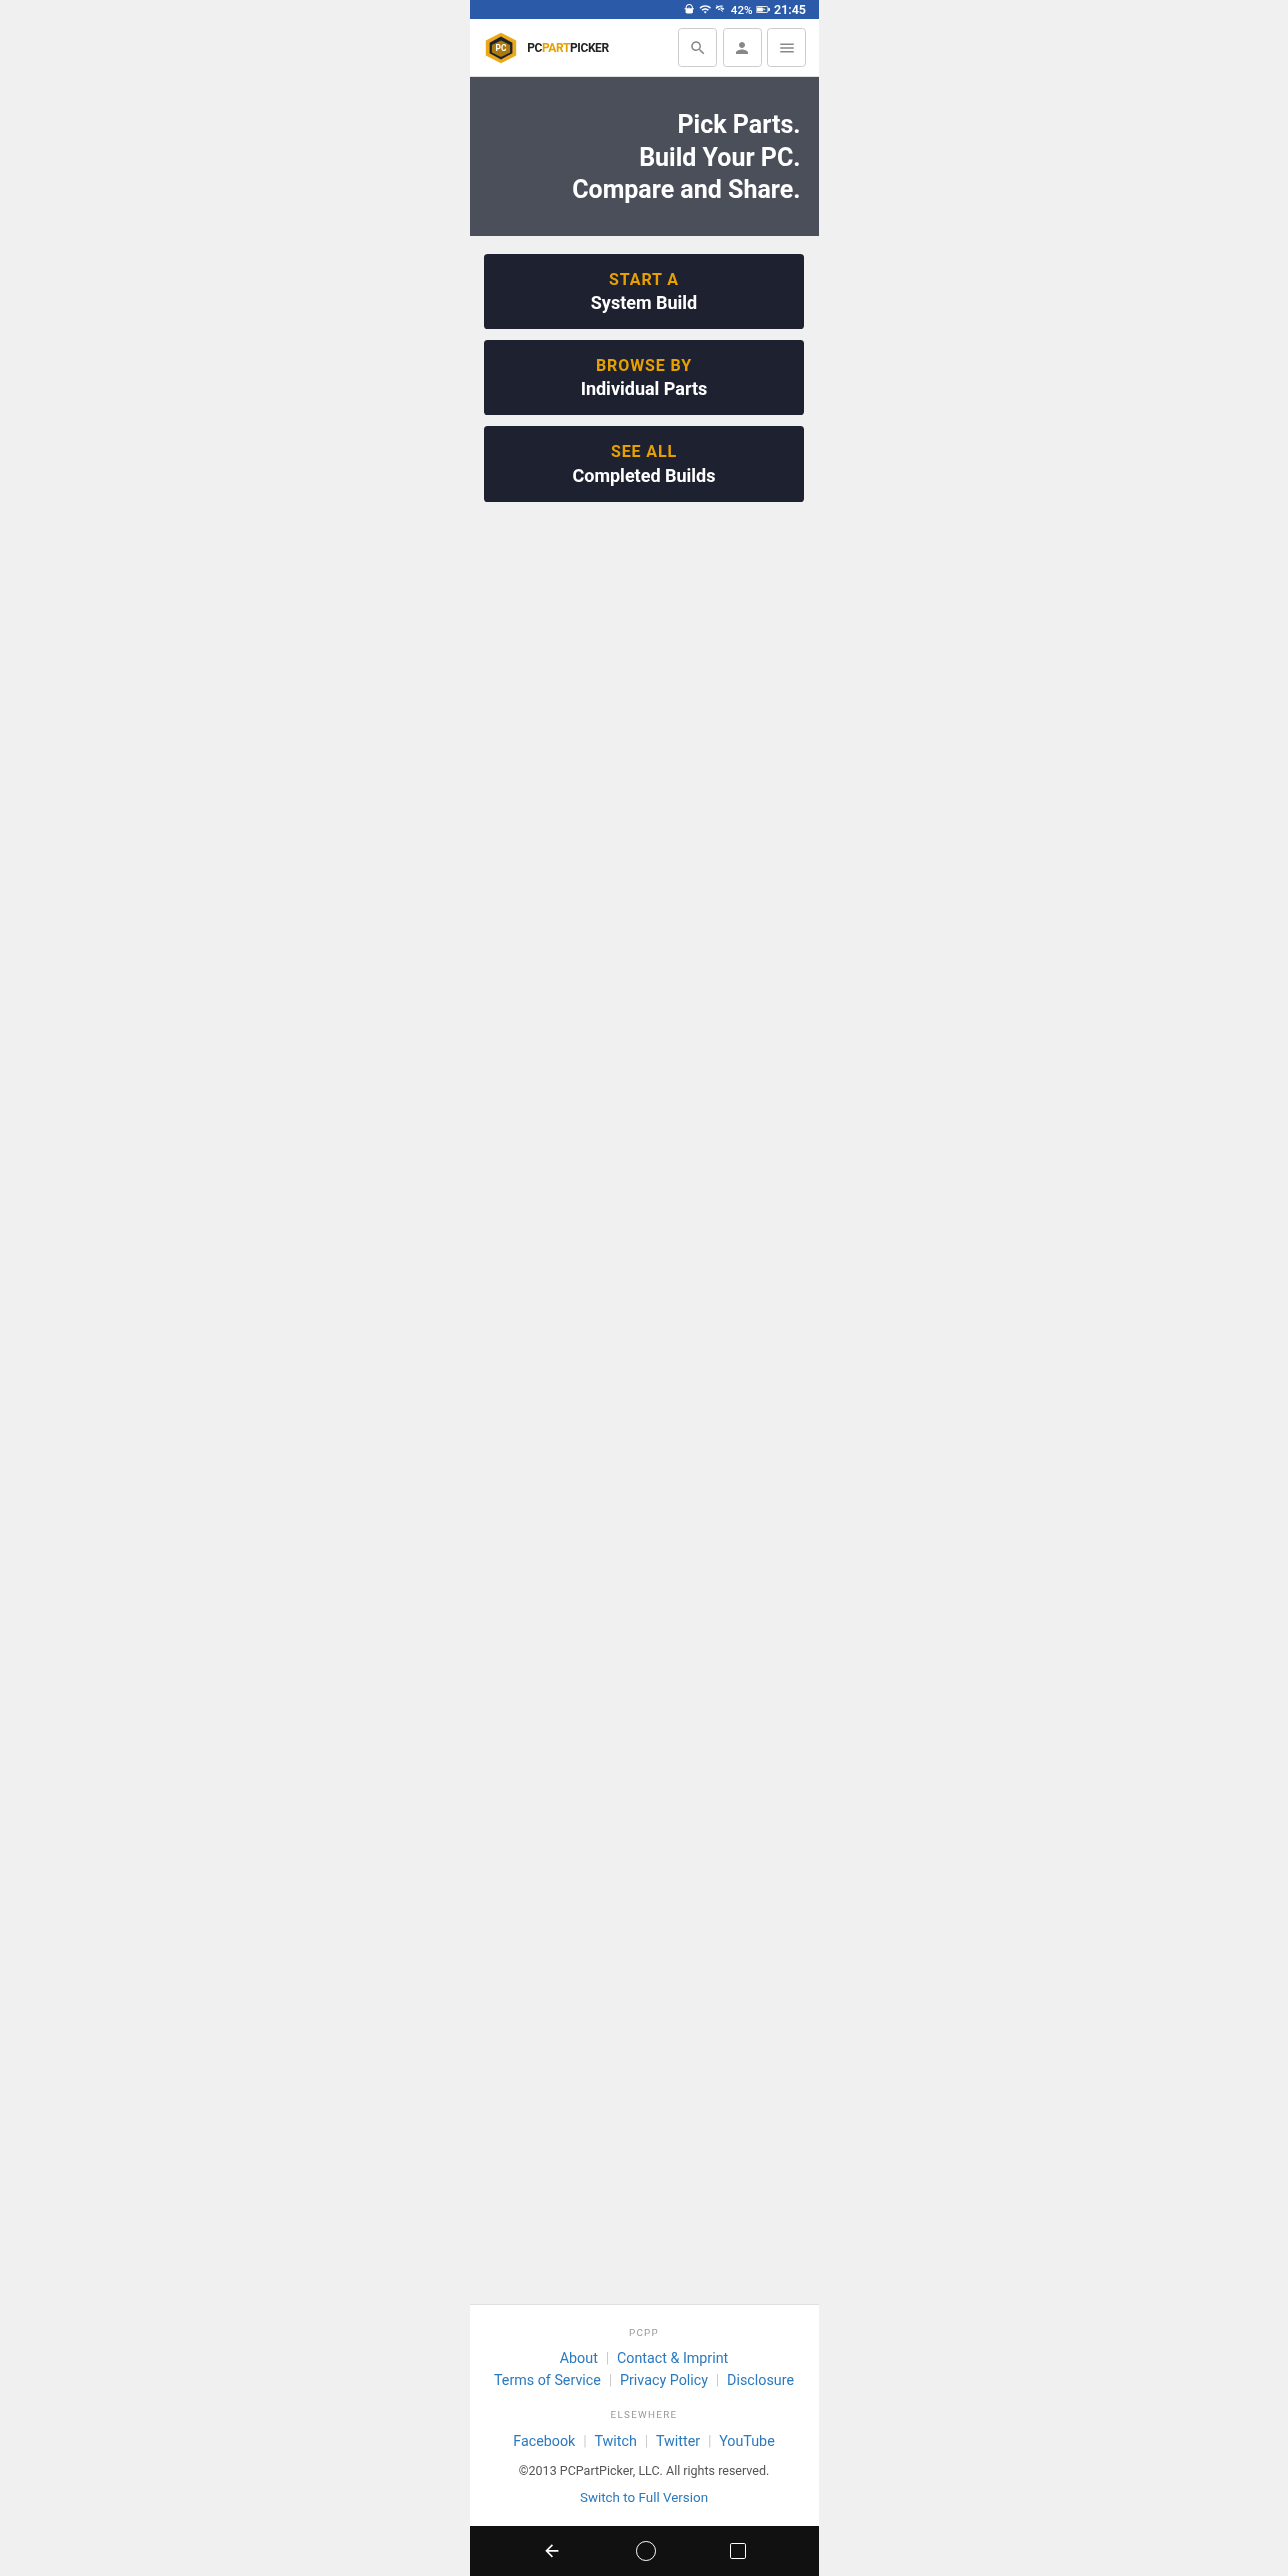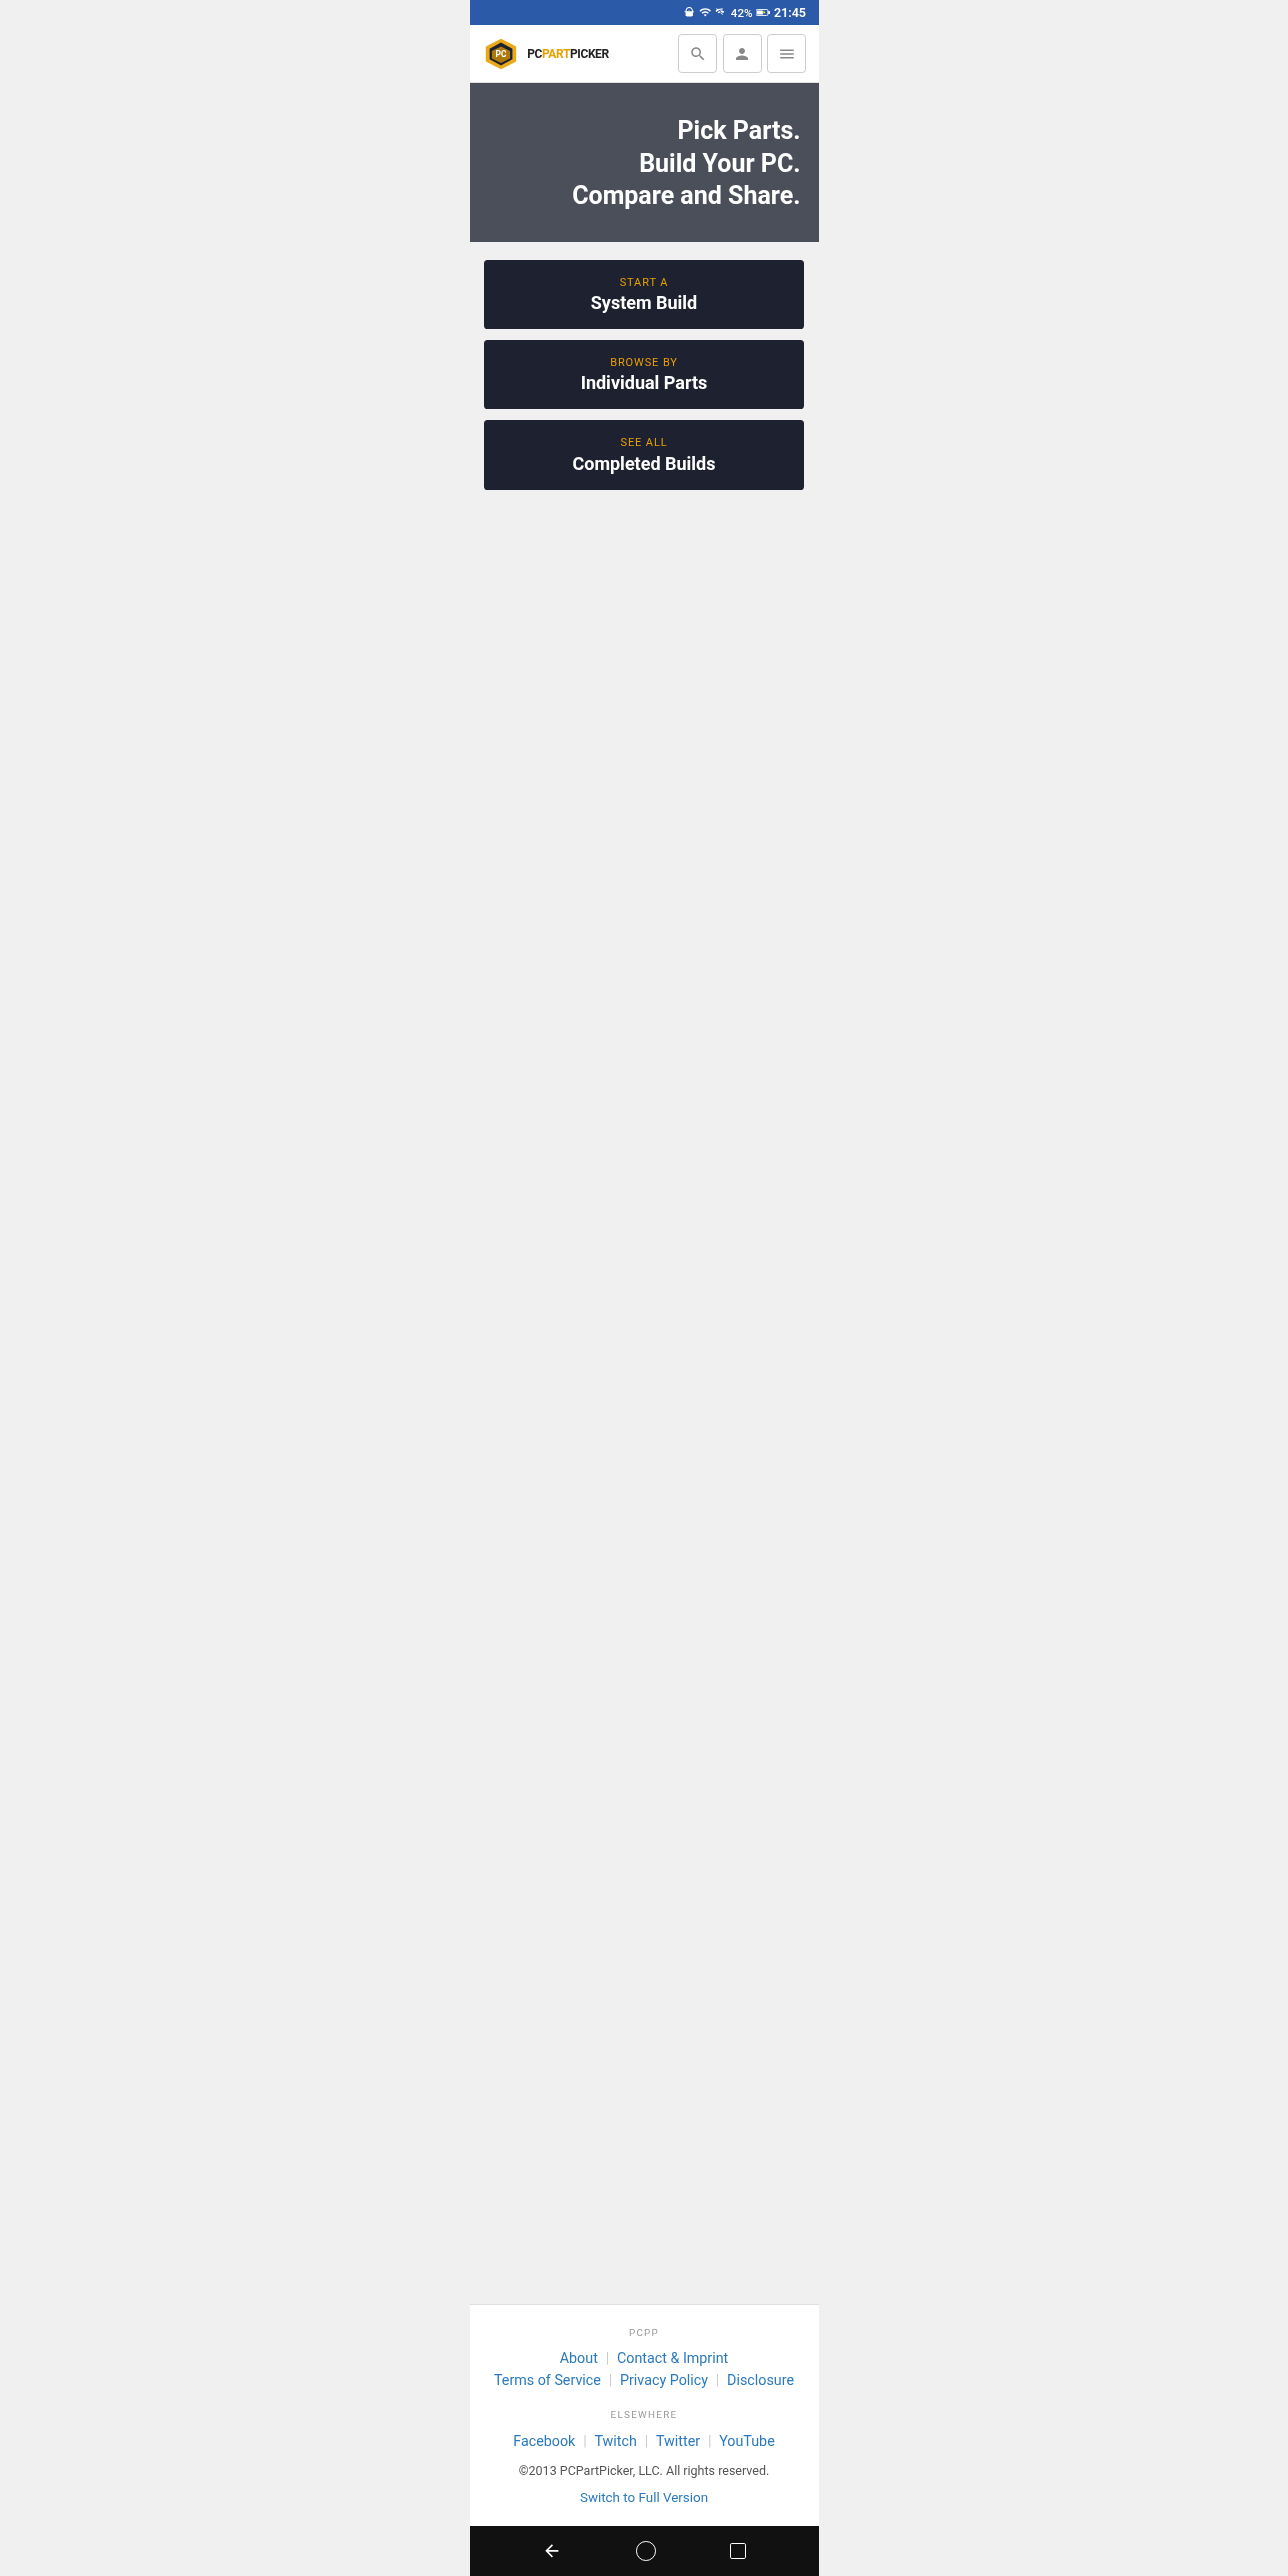--- a/index.html
+++ b/index.html
@@ -23,21 +23,21 @@
     .status-bar {
       background: #2B5BA8;
       color: white;
       display: flex;
       justify-content: flex-end;
       align-items: center;
       padding: 5.4px 12.5px;
       gap: 5.4px;
       font-size: 11.6px;
       font-weight: 500;
-      height: 25px;
+      height: 19px;
     }
 
     .status-bar .status-icons {
       display: flex;
       align-items: center;
       gap: 3.6px;
     }
 
     .status-bar .time {
       font-weight: 600;
@@ -124,22 +124,22 @@
       border-radius: 3.6px;
       padding: 16px 18px;
       text-align: center;
       cursor: pointer;
       margin-bottom: 10.7px;
       text-decoration: none;
     }
 
     .cta-button .btn-label {
       color: #E8A000;
-      font-size: 11px;
-      font-weight: 400;
+      font-size: 16px;
+      font-weight: 700;
       letter-spacing: 0.9px;
       text-transform: uppercase;
       display: block;
       margin-bottom: 3.6px;
     }
 
     .cta-button .btn-title {
       color: white;
       font-size: 18px;
       font-weight: 700;

